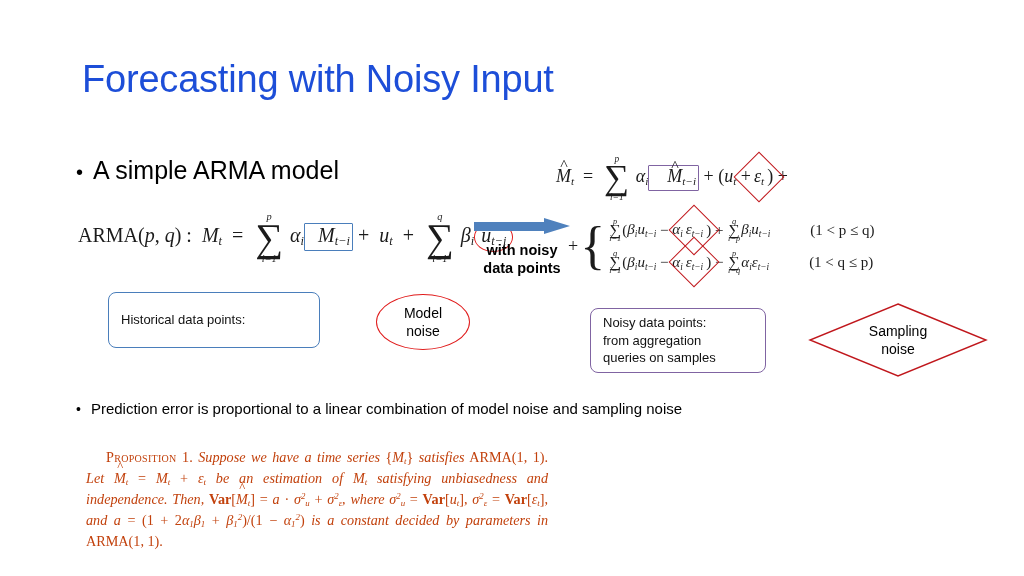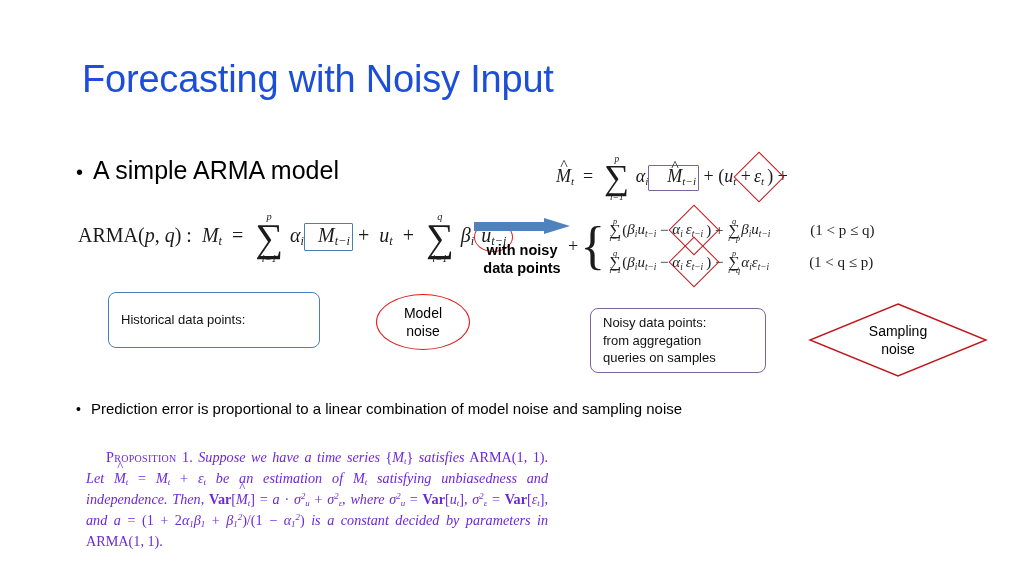--- a/index.html
+++ b/index.html
@@ -327,21 +327,21 @@
 
   
   #proposition {
     position: absolute;
     left: 86px;
     top: 447px;
     width: 462px;
     font-family: "Liberation Serif", serif;
     font-size: 14.2px;
     line-height: 1.42;
-    color: #6d28d9;
+    color: #c2410c;
     text-align: justify;
   }
   #proposition .smallcaps {
     font-variant: small-caps;
     font-style: normal;
     letter-spacing: 0.3px;
   }
   #proposition .it { font-style: italic; }
   #proposition .bf { font-weight: bold; font-style: normal; }
   #proposition .rm { font-style: normal; }

